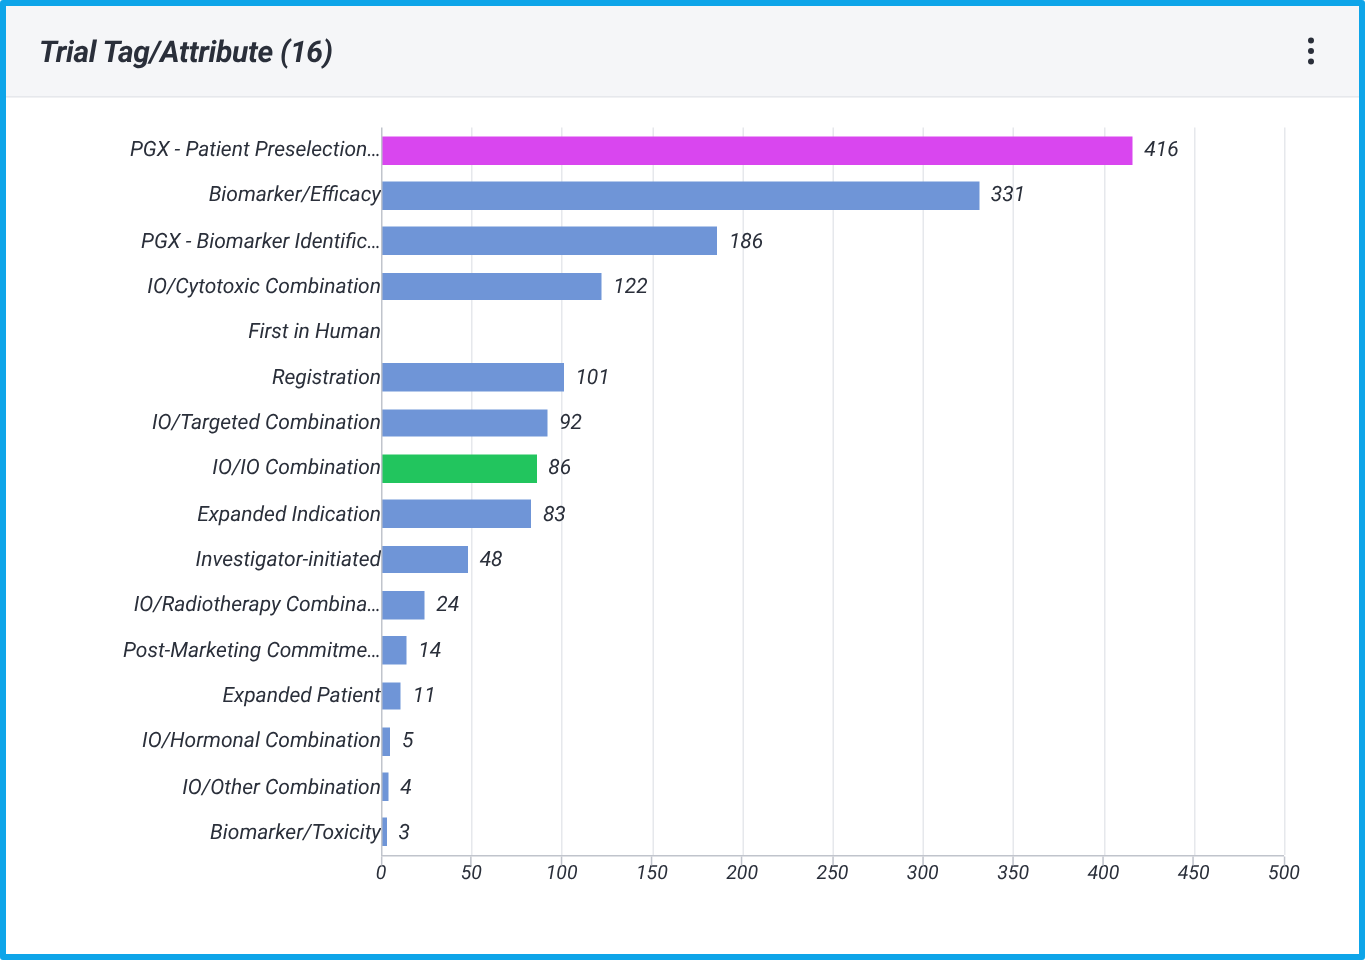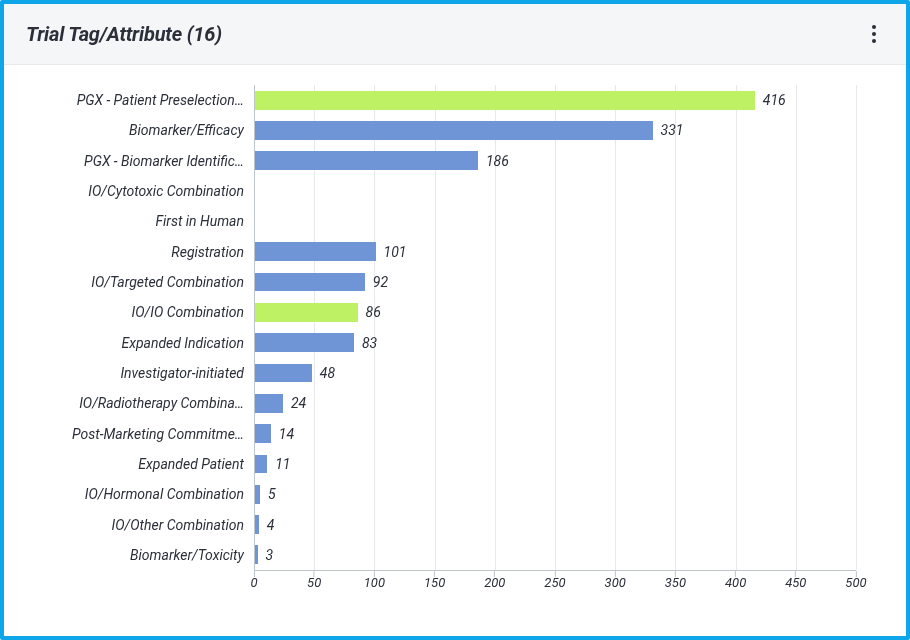--- a/index.html
+++ b/index.html
@@ -76,21 +76,20 @@
     .bar-row {
       position: absolute;
       left: 0;
       right: 0;
       display: flex;
       align-items: center;
     }
     .bar-label {
       position: absolute;
       right: 100%;
-      margin-right: 10px;
       width: 220px;
       text-align: right;
       white-space: nowrap;
       overflow: hidden;
       text-overflow: ellipsis;
       font-size: 14px;
       color: #2a2f3a;
     }
     .bar {
       height: 20px;
@@ -161,57 +160,60 @@
           <div class="grid-line" style="left: 30%;"></div>
           <div class="grid-line" style="left: 40%;"></div>
           <div class="grid-line" style="left: 50%;"></div>
           <div class="grid-line" style="left: 60%;"></div>
           <div class="grid-line" style="left: 70%;"></div>
           <div class="grid-line" style="left: 80%;"></div>
           <div class="grid-line" style="left: 90%;"></div>
           <div class="grid-line" style="left: 100%;"></div>
           <div class="bar-row" style="top: 0%; height: 6.25%;">
             <div class="bar-label">PGX - Patient Preselection…</div>
-            <div class="bar" style="background: #bef264; width: 83.2%; height: 62%;">
+            <div class="bar" style="background: #d946ef; width: 83.2%; height: 62%;">
               <div class="bar-value">416</div>
             </div>
           </div>
           <div class="bar-row" style="top: 6.25%; height: 6.25%;">
             <div class="bar-label">Biomarker/Efficacy</div>
             <div class="bar" style="background: rgb(111, 149, 215); width: 66.2%; height: 62%;">
               <div class="bar-value">331</div>
             </div>
           </div>
           <div class="bar-row" style="top: 12.5%; height: 6.25%;">
             <div class="bar-label">PGX - Biomarker Identific…</div>
             <div class="bar" style="background: rgb(111, 149, 215); width: 37.2%; height: 62%;">
               <div class="bar-value">186</div>
             </div>
           </div>
           <div class="bar-row" style="top: 18.75%; height: 6.25%;">
             <div class="bar-label">IO/Cytotoxic Combination</div>
+            <div class="bar" style="background: rgb(111, 149, 215); width: 24.4%; height: 62%;">
+              <div class="bar-value">122</div>
+            </div>
           </div>
           <div class="bar-row" style="top: 25%; height: 6.25%;">
             <div class="bar-label">First in Human</div>
           </div>
           <div class="bar-row" style="top: 31.25%; height: 6.25%;">
             <div class="bar-label">Registration</div>
             <div class="bar" style="background: rgb(111, 149, 215); width: 20.2%; height: 62%;">
               <div class="bar-value">101</div>
             </div>
           </div>
           <div class="bar-row" style="top: 37.5%; height: 6.25%;">
             <div class="bar-label">IO/Targeted Combination</div>
             <div class="bar" style="background: rgb(111, 149, 215); width: 18.4%; height: 62%;">
               <div class="bar-value">92</div>
             </div>
           </div>
           <div class="bar-row" style="top: 43.75%; height: 6.25%;">
             <div class="bar-label">IO/IO Combination</div>
-            <div class="bar" style="background: #bef264; width: 17.2%; height: 62%; text-align: right;">
+            <div class="bar" style="background: #22c55e; width: 17.2%; height: 62%; text-align: right;">
               <div class="bar-value">86</div>
             </div>
           </div>
           <div class="bar-row" style="top: 50%; height: 6.25%;">
             <div class="bar-label">Expanded Indication</div>
             <div class="bar" style="background: rgb(111, 149, 215); width: 16.6%; height: 62%;">
               <div class="bar-value">83</div>
             </div>
           </div>
           <div class="bar-row" style="top: 56.25%; height: 6.25%;">

